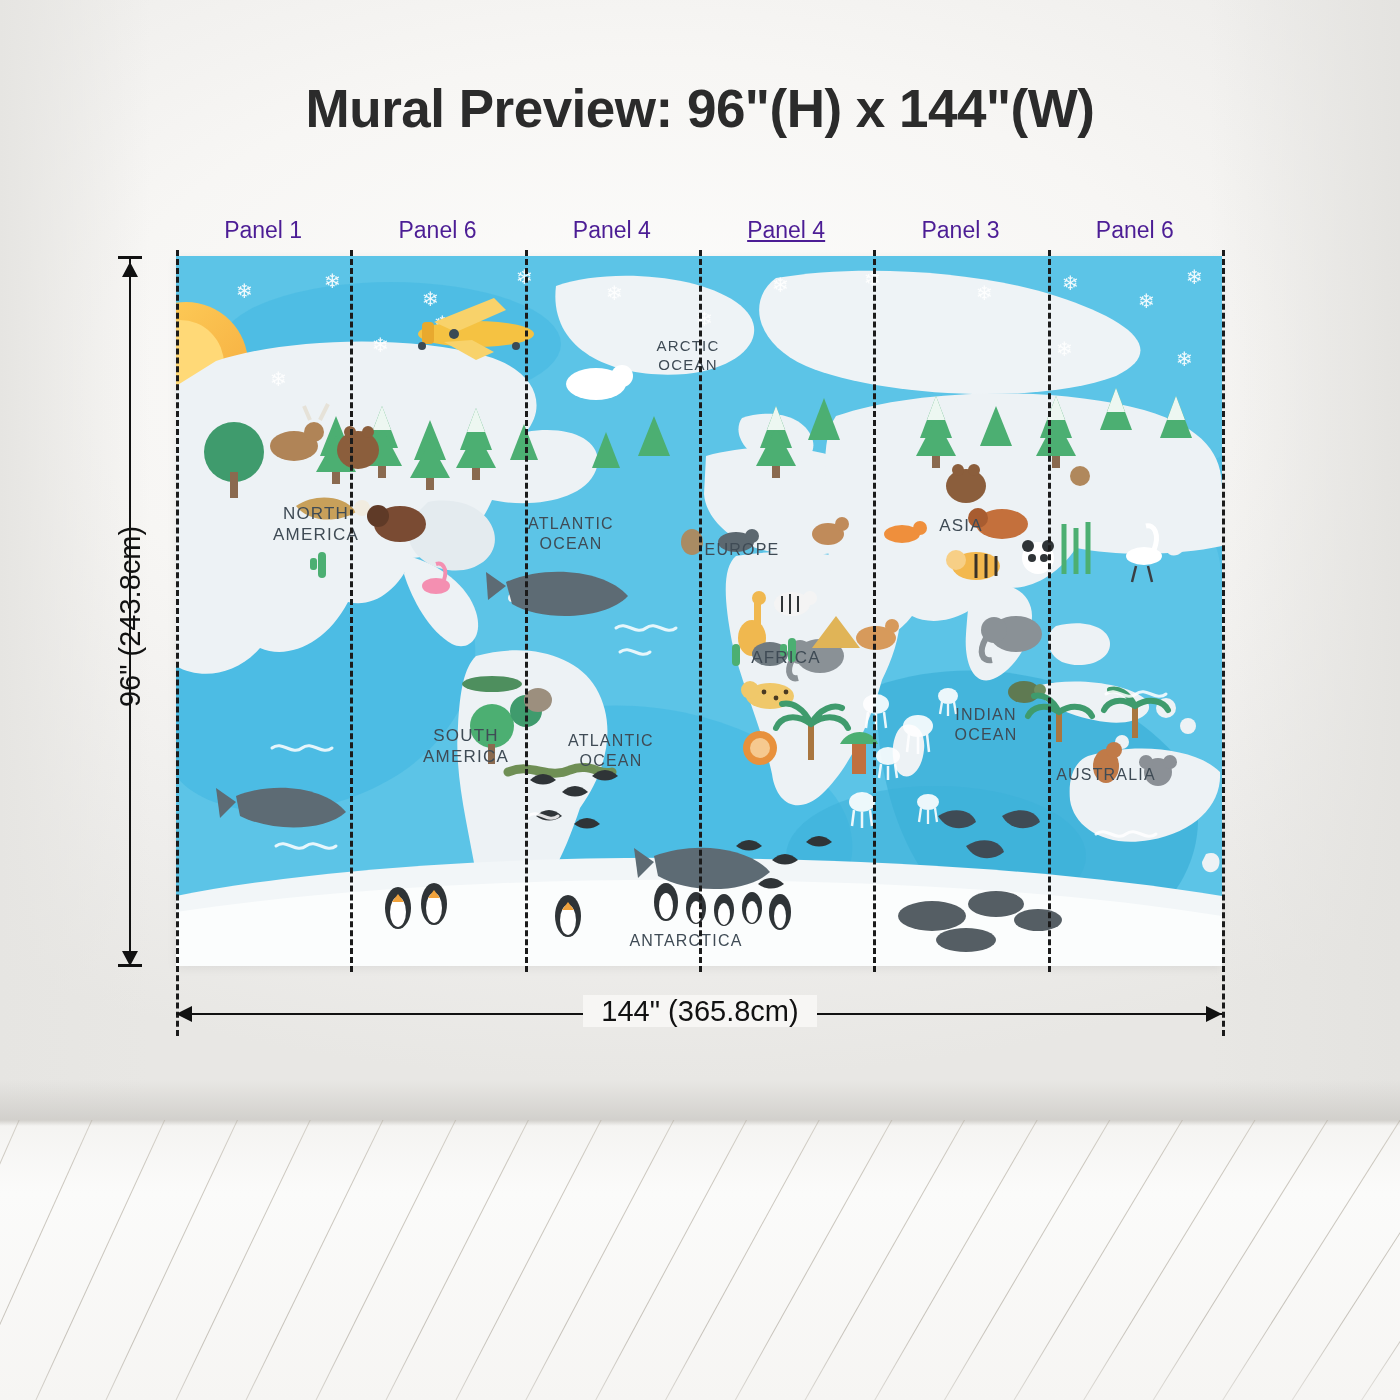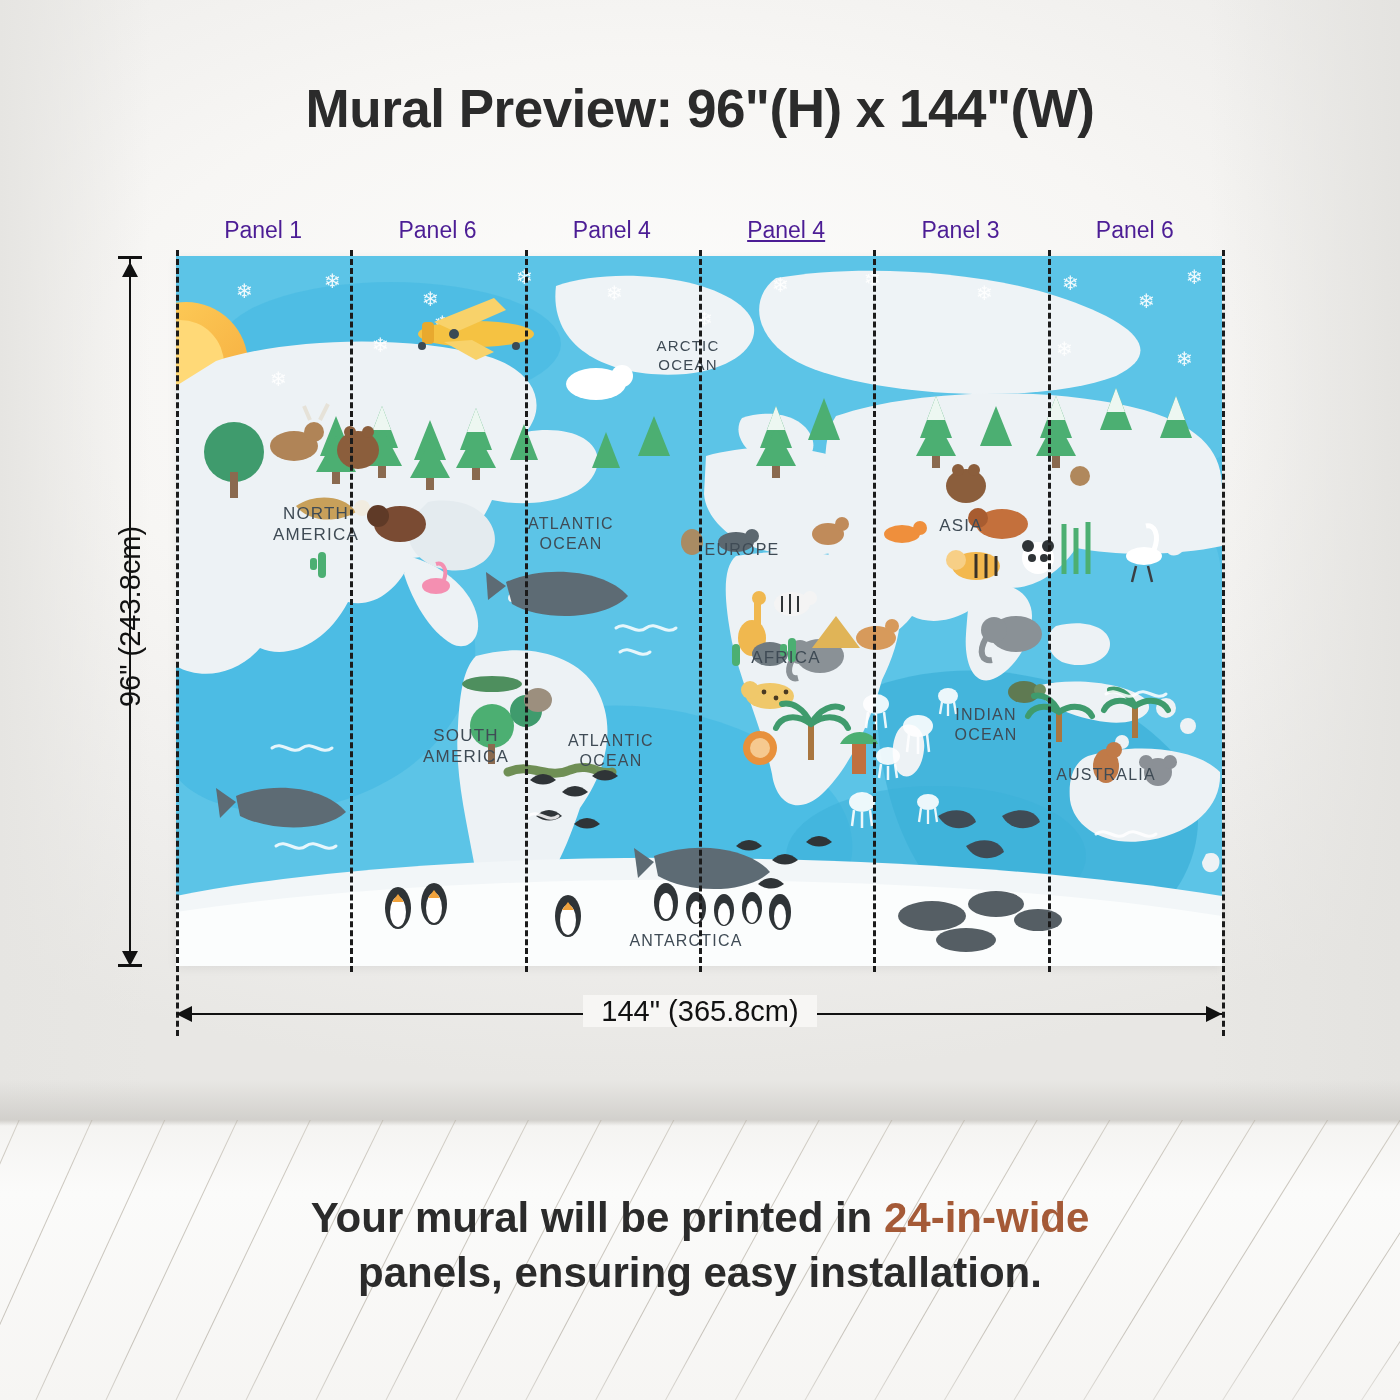--- a/index.html
+++ b/index.html
@@ -588,20 +588,14 @@
   <div class="arrow-down"></div>
   <div class="vlabel">96" (243.8cm)</div>
 
   <div class="dim-edge" style="left:176px;top:966px;height:70px;"></div>
   <div class="dim-edge" style="left:1222px;top:966px;height:70px;"></div>
   <div class="dim-h"></div>
   <div class="arrow-left"></div>
   <div class="arrow-right"></div>
   <div class="hlabel"><span>144" (365.8cm)</span></div>
 
-  <div class="caption">
-    <div>
-      <span>Your mural will be printed in </span><span class="accent">24-in-wide</span>
-    </div>
-    <div>panels, ensuring easy installation.</div>
-  </div>
 
 </div>
 
 </body></html>

